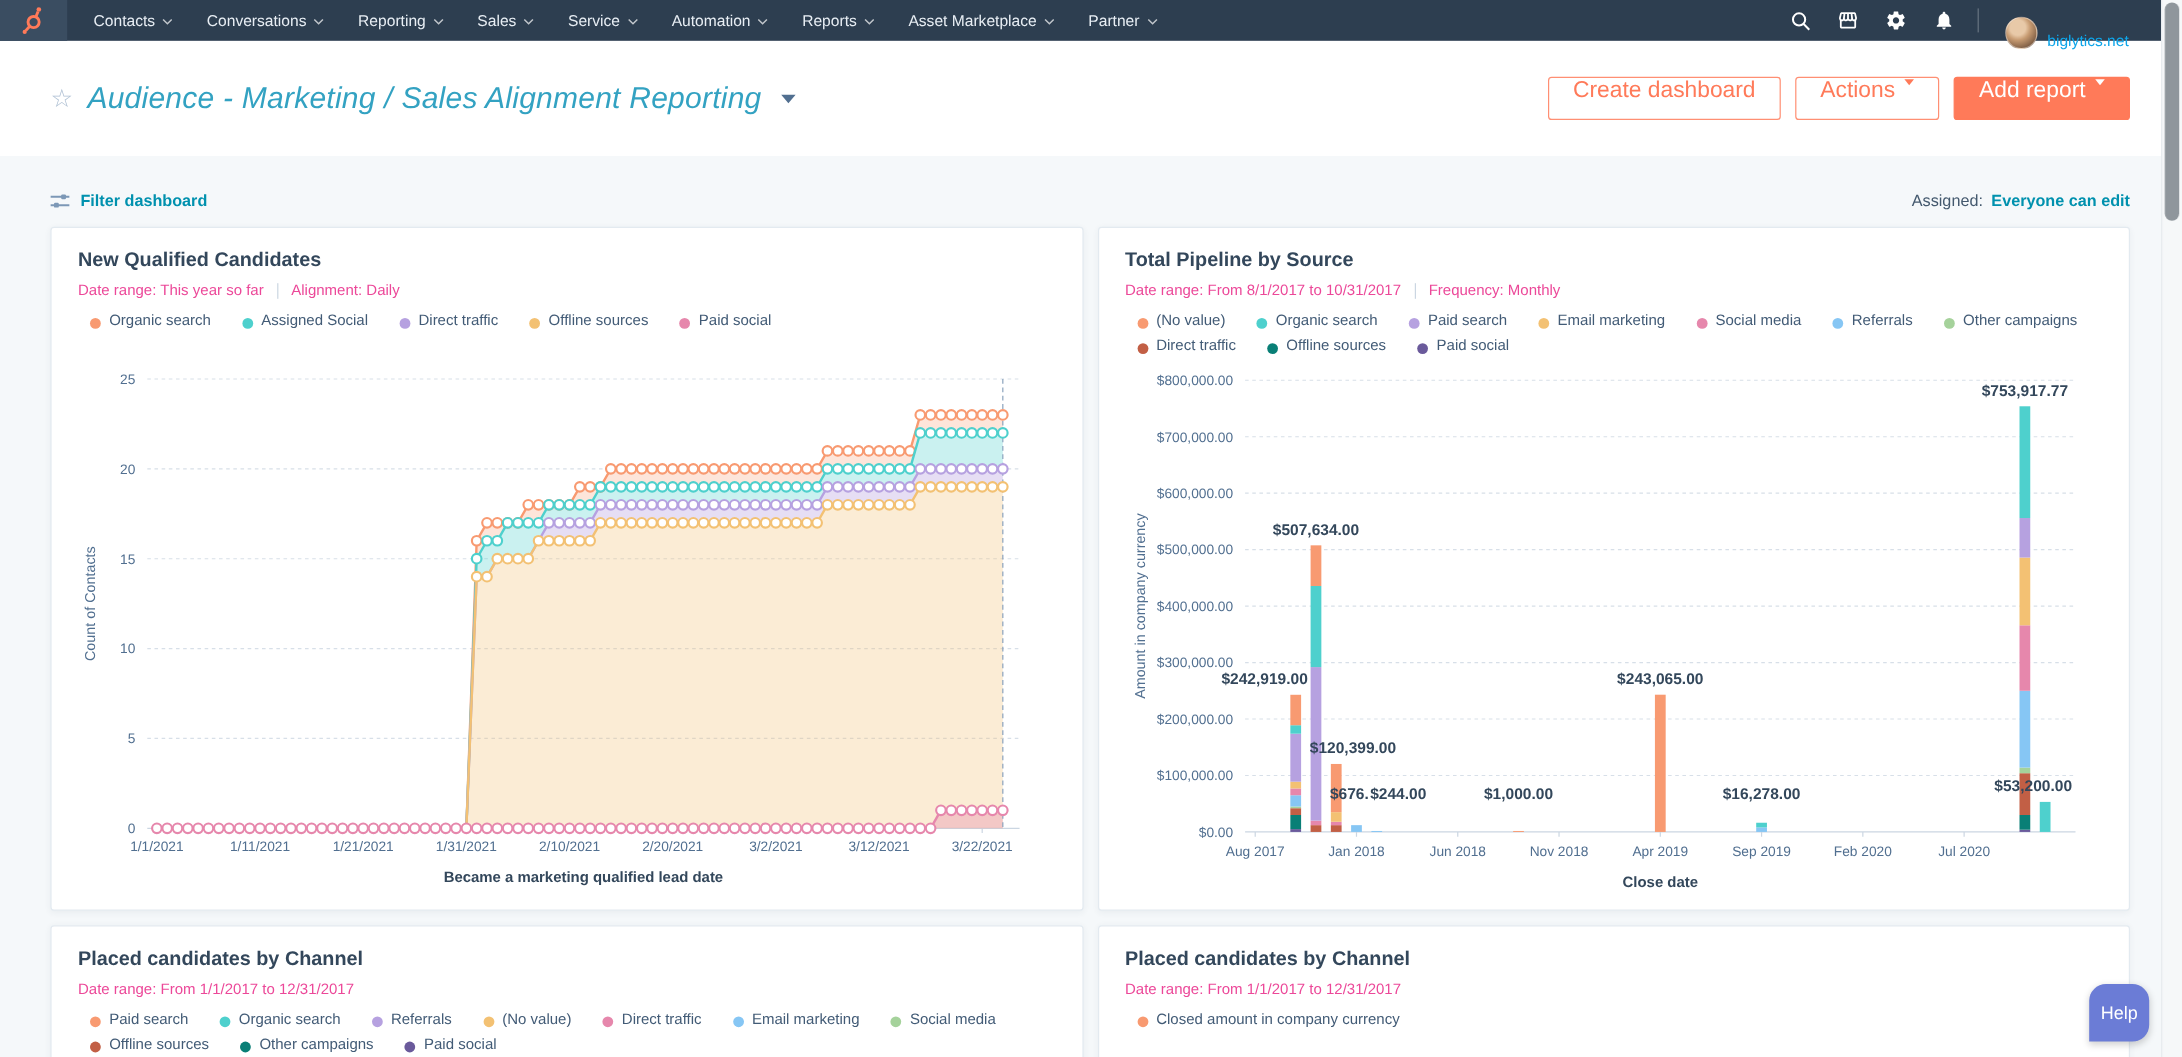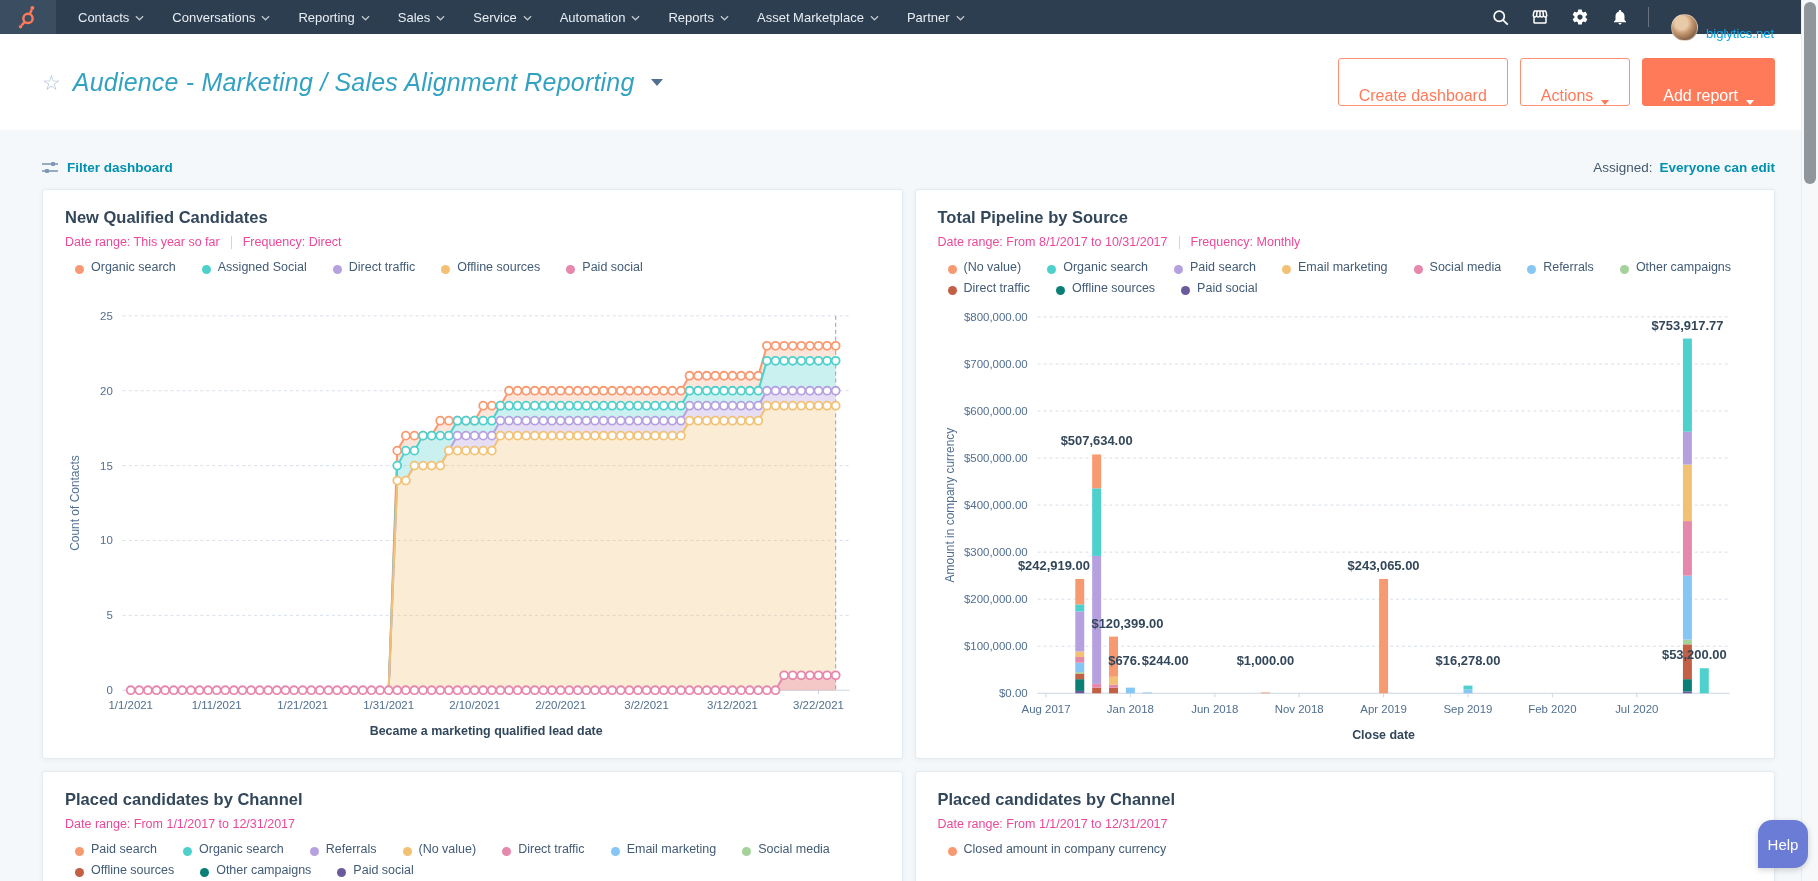--- a/index.html
+++ b/index.html
@@ -22,21 +22,21 @@
   .account { display:flex; align-items:flex-end; gap:8px; margin-left:10px; color:#0ea5e9; font-size:13px; cursor:pointer;margin-top:20px; }
 
   
   .page-header { height:96px; background:#fff; display:flex; align-items:center; padding:0 43px 0 42px; }
   .title-wrap { display:flex; align-items:center; gap:12px; }
   .star { font-size:21px; color:#b0c1d4; cursor:pointer; line-height:1; }
   .page-title { font-size:25px; font-weight:400; color:#33a2c2; letter-spacing:.2px;font-style:italic; }
   .title-caret { width:0; height:0; border-left:6px solid transparent; border-right:6px solid transparent;
     border-top:7px solid #516f90; margin-left:4px; cursor:pointer; }
   .header-actions { margin-left:auto; display:flex; gap:12px; }
-  .btn { height:48px; border-radius:3px; font-size:16px; font-family:inherit; display:flex; align-items:flex-end;
+  .btn { height:36px; border-radius:3px; font-size:19px; font-family:inherit; display:flex; align-items:flex-start;
     gap:8px; padding:0 20px; cursor:pointer; border:1px solid #ff8f73; background:#fff; color:#ff7a59; }
   .btn-primary { background:#ff7a59; border-color:#ff7a59; color:#fff; }
   .btn .caret { width:0; height:0; border-left:4.5px solid transparent; border-right:4.5px solid transparent;
     border-top:5px solid currentColor; margin-top:1px; }
 
   
   .toolbar { margin:30px 43px 0 42px; display:flex; align-items:center; }
   .filter-link { display:flex; align-items:center; gap:9px; cursor:pointer; }
   .filter-link span { color:#0091ae; font-size:13.5px; font-weight:bold; }
   .assigned { margin-left:auto; font-size:13.5px; display:flex; gap:7px; align-items:center; }
@@ -54,21 +54,21 @@
   .meta-div { width:1px; height:13px; background:#cbd6e2; margin:0 11px; }
   .legend { margin-top:11px; margin-left:10px; }
   .legend-row { display:flex; gap:26px; margin-bottom:7px; flex-wrap:nowrap; }
   .legend-item { display:flex; align-items:flex-end; gap:7px; cursor:pointer; }
   .legend-item i { width:9px; height:9px; border-radius:50%; display:inline-block; }
   .legend-item span { font-size:12.5px; color:#425b76; }
   svg.chart { display:block; width:100%; margin-top:4px; }
   svg.chart text { font-family:"Liberation Sans", sans-serif; }
 
   
-  .help-btn { position:fixed; right:10px; bottom:13px; width:50px; height:48px; background:#6b7cd6; color:#fff;
+  .help-btn { position:fixed; right:27px; bottom:13px; width:50px; height:48px; background:#6b7cd6; color:#fff;
     font-size:15px; display:flex; align-items:center; justify-content:center; border-radius:14px;
     border-bottom-left-radius:0; cursor:pointer; z-index:60; box-shadow:0 2px 6px rgba(0,0,0,.18); }
   .scrollbar { position:fixed; top:0; right:0; bottom:0; width:17px; background:#f6f8f9; border-left:1px solid #e8ecef; z-index:55; }
   .scrollbar .thumb { position:absolute; top:2px; left:2px; width:12px; height:182px; background:#8f969c; border-radius:6px; cursor:grab; }
 </style>
 </head>
 <body>
 
 <nav class="topnav">
   <div class="logo-box">
@@ -229,21 +229,21 @@
   </div>
 </div>
 
 <main class="grid">
 
   <section class="card card-top">
     <h2>New Qualified Candidates</h2>
     <div class="card-meta">
       <span>Date range: This year so far</span>
       <span class="meta-div"></span>
-      <span>Frequency: Direct</span>
+      <span>Alignment: Daily</span>
     </div>
     <div class="legend" id="legend-nqc">
         <div class="legend-row">
           <span class="legend-item">
             <i style="background: rgb(248, 154, 113);"></i>
             <span>Organic search</span>
           </span>
           <span class="legend-item">
             <i style="background: rgb(78, 208, 205);"></i>
             <span>Assigned Social</span>

